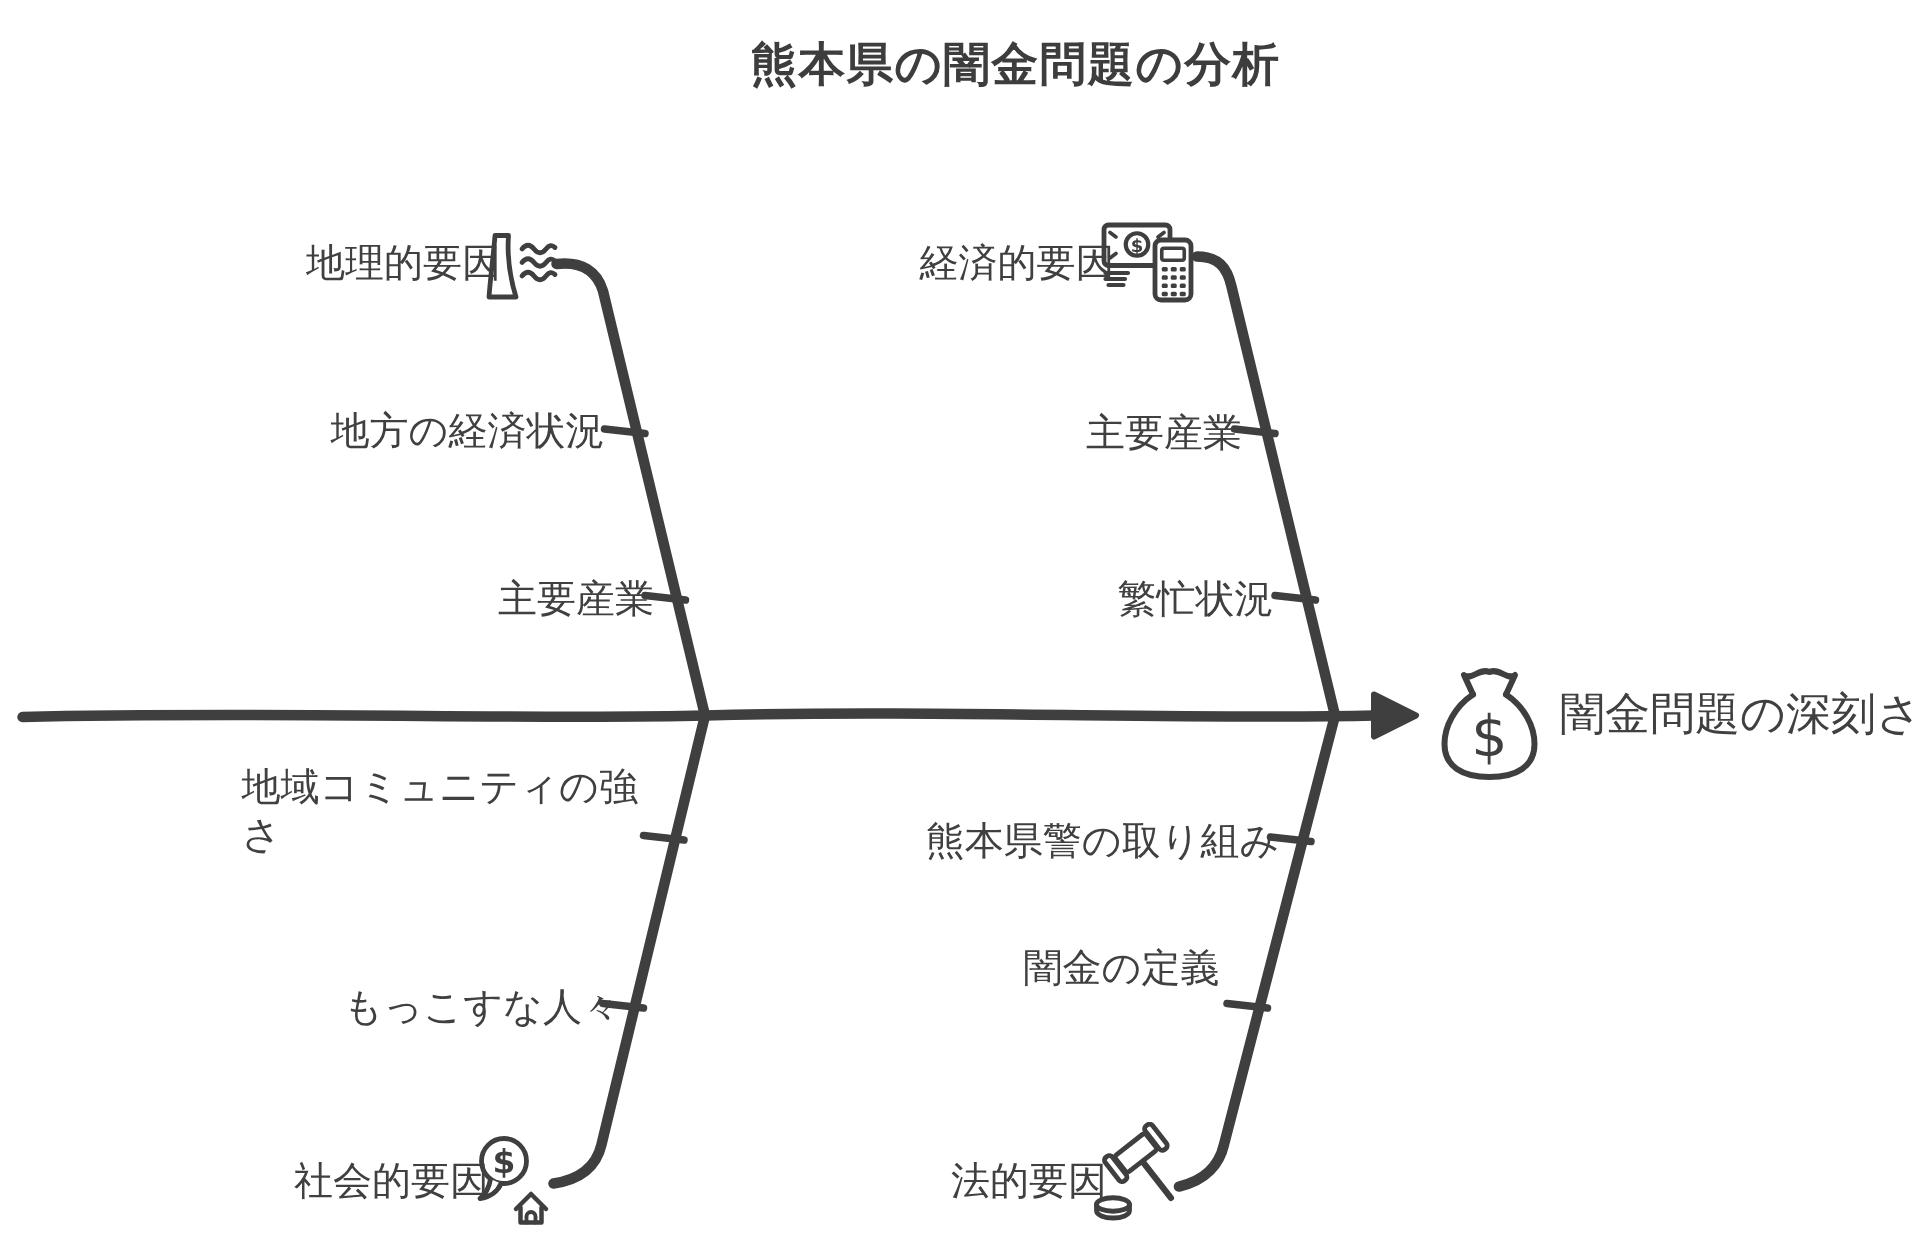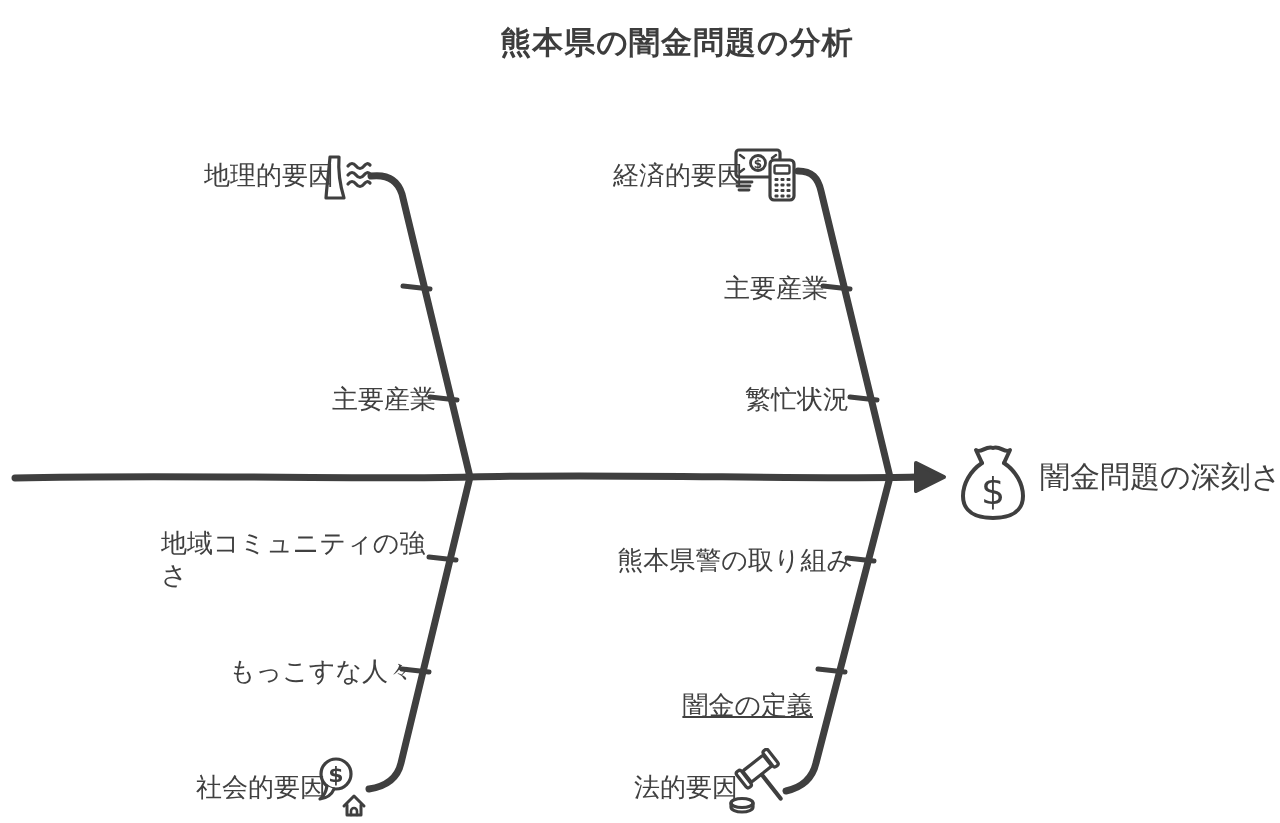--- a/index.html
+++ b/index.html
@@ -122,29 +122,30 @@
     <svg width="70" height="86" viewBox="0 0 70 86">
       <g stroke="#3f3f3f" fill="none" stroke-width="4" stroke-linecap="round" stroke-linejoin="round">
         <path d="M 24 25 C 12 33 5 46 5 58 C 5 73 17 80 35 80 C 53 80 65 73 65 58 C 65 46 58 33 46 25"></path>
         <path d="M 24 25 L 18 12 C 23 16 28 7 35 10 C 42 7 47 16 52 12 L 46 25"></path>
         <text x="35" y="66" text-anchor="middle" font-size="38" fill="#3f3f3f" stroke="none" font-family="'DejaVu Sans',sans-serif">$</text>
       </g>
     </svg>
   </div>
 
   <div class="label" style="right:962px;top:158px;">地理的要因</div>
+  <div class="label" style="right:893px;top:270px;">地方の経済状況</div>
   <div class="label" style="right:860px;top:382px;">主要産業</div>
 
   <div class="label" style="right:553px;top:158px;">経済的要因</div>
   <div class="label" style="right:468px;top:271px;">主要産業</div>
   <div class="label" style="right:447px;top:382px;">繁忙状況</div>
 
-  <div class="label wrap" style="right:847px;top:527px;width:288px;">地域コミュニティの強さ</div>
+  <div class="label wrap" style="right:847px;top:508px;width:288px;">地域コミュニティの強さ</div>
   <div class="label" style="right:882px;top:654px;">もっこすな人々</div>
   <div class="label" style="right:970px;top:770px;">社会的要因</div>
 
   <div class="label" style="right:443px;top:543px;">熊本県警の取り組み</div>
-  <div class="label" style="right:483px;top:688px;text-decoration:underline;">闇金の定義</div>
+  <div class="label" style="right:483px;top:628px;">闇金の定義</div>
   <div class="label" style="right:558px;top:770px;">法的要因</div>
 
   <div class="head-label" style="left:1040px;top:460px;">闇金問題の深刻さ</div>
 
 </div>
 
 </body></html>

